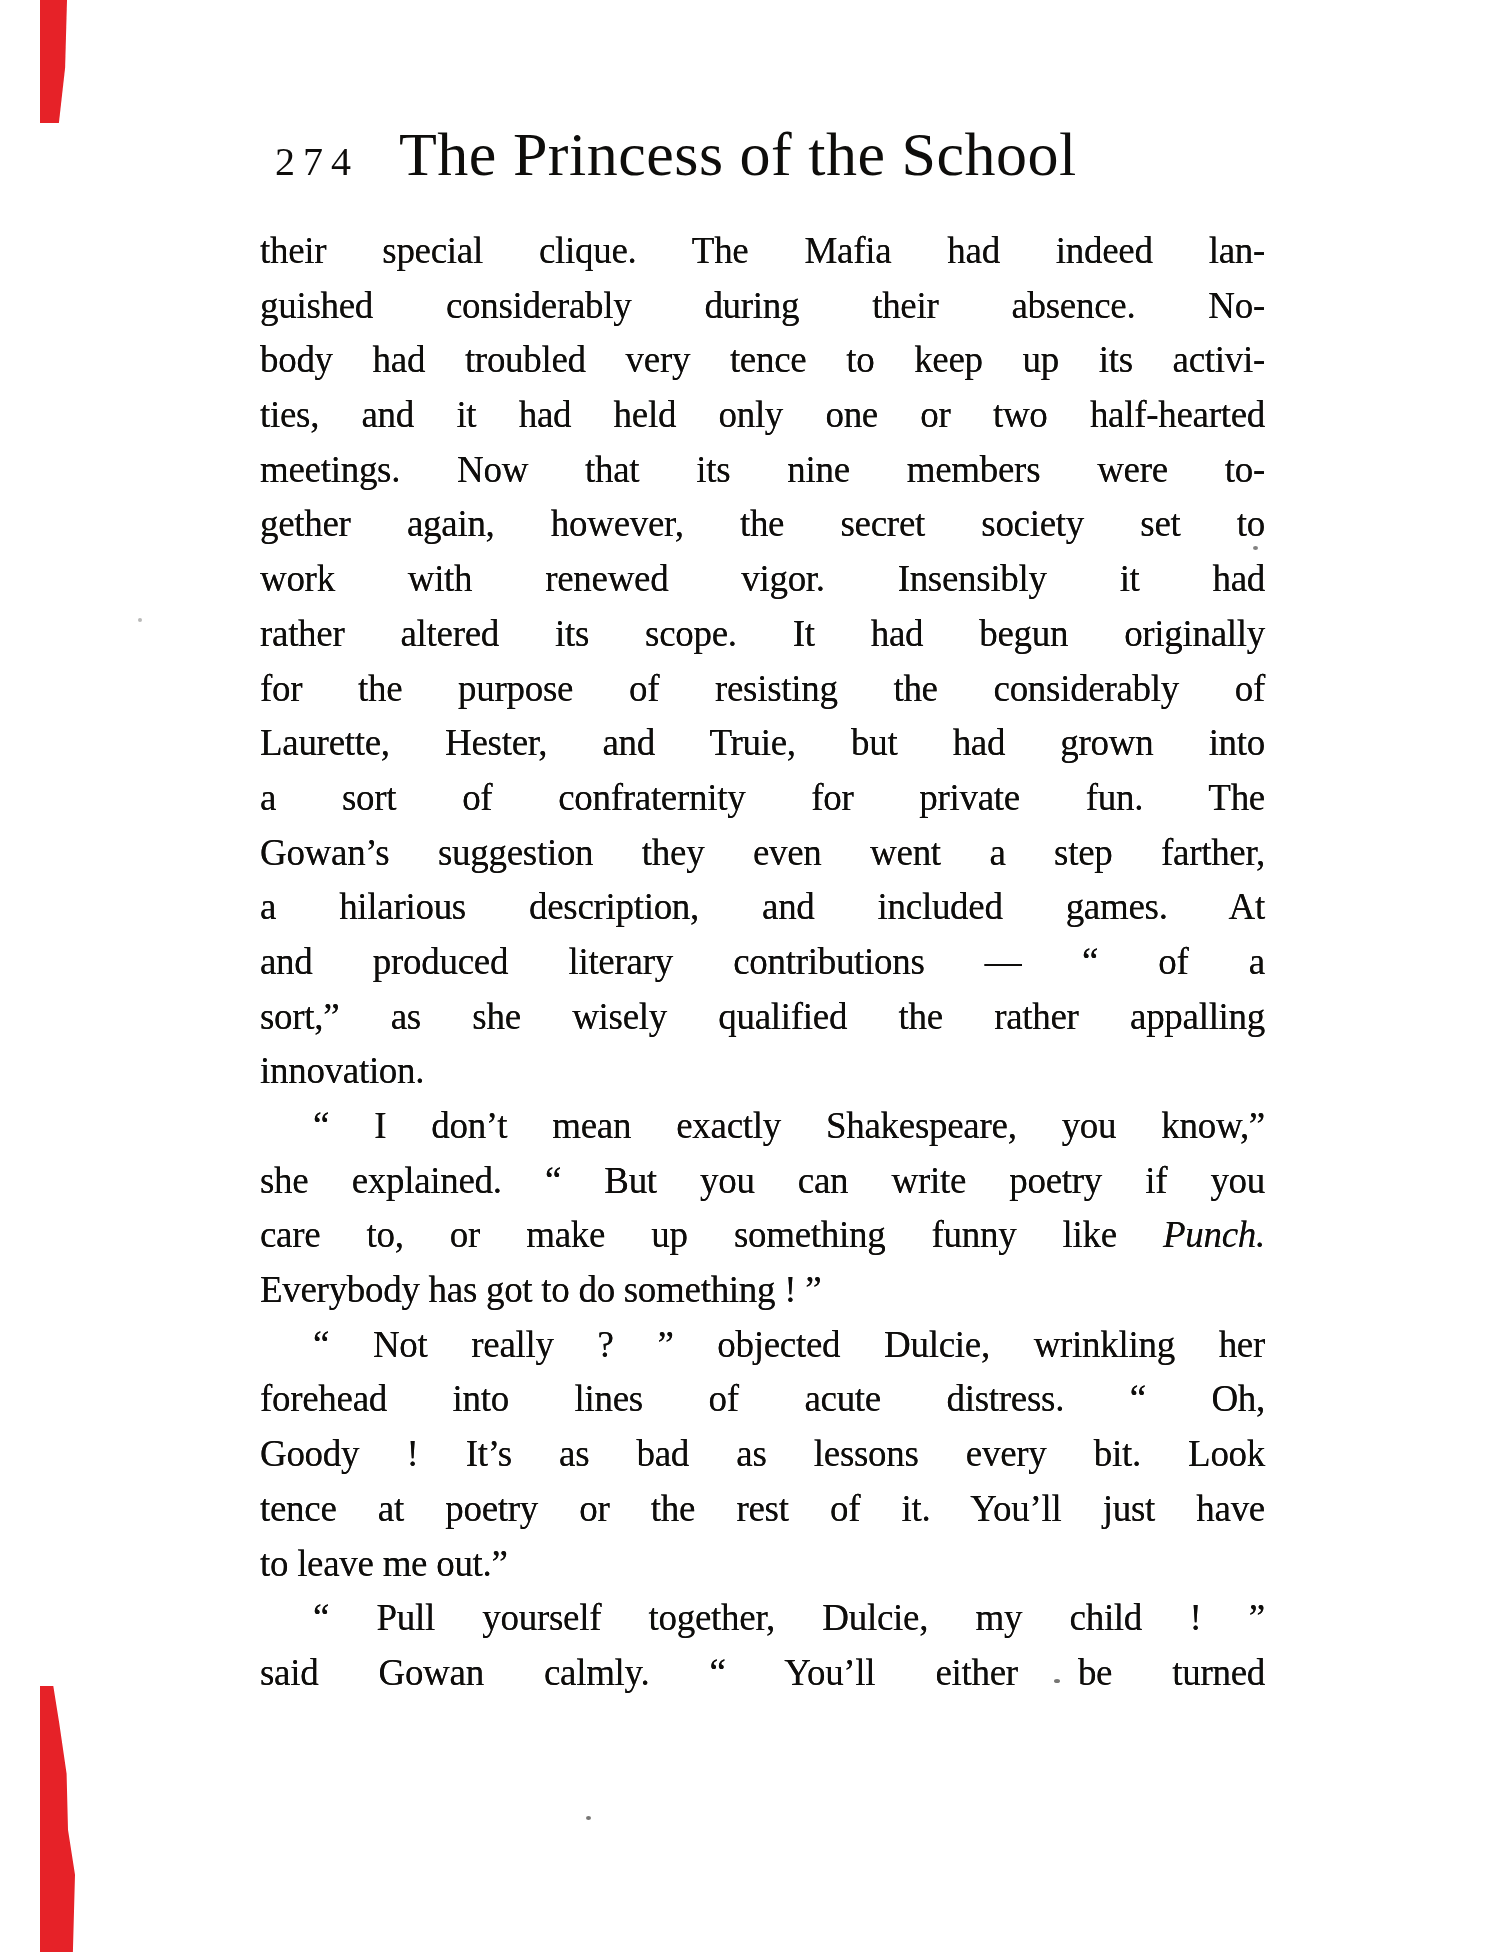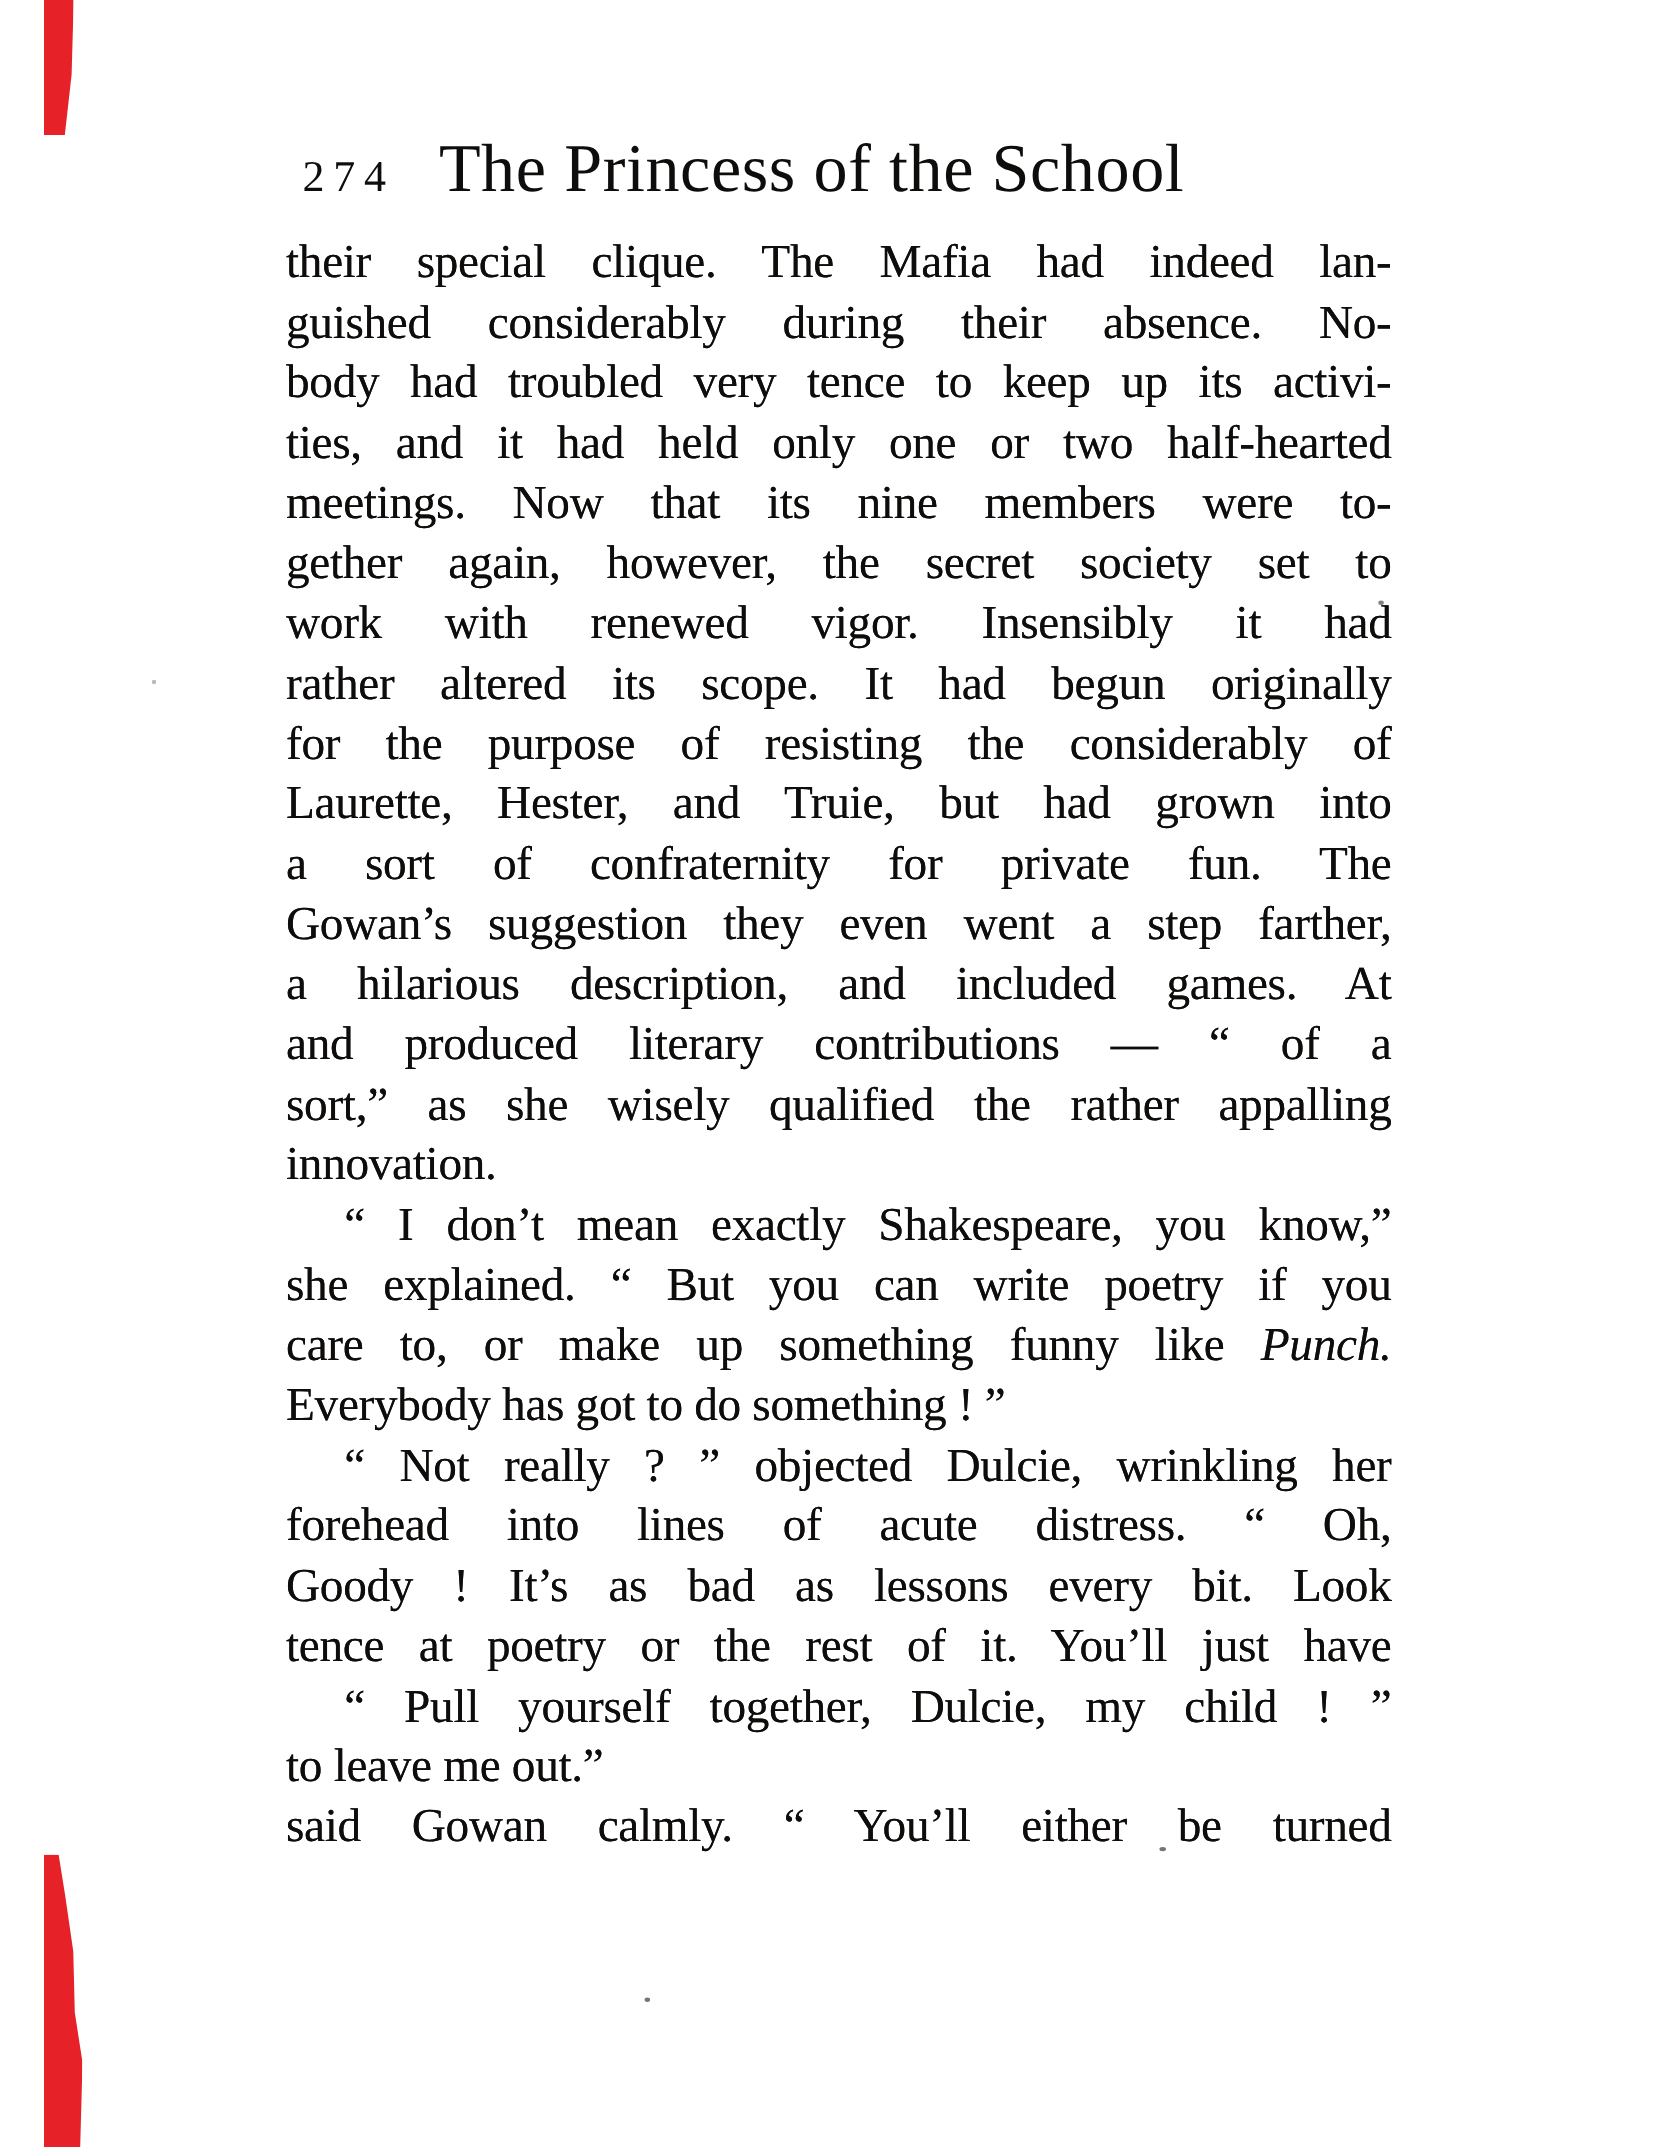--- a/index.html
+++ b/index.html
@@ -48,23 +48,23 @@
   }
   .title {
     font-size: 62px;
     margin-left: 40px;
     letter-spacing: 0.5px;
   }
   
   #text-block {
     position: absolute;
     left: 220px;
-    top: 212px;
+    top: 224px;
     width: 1005px;
-    font-size: 43px;
+    font-size: 37px;
     letter-spacing: -0.3px;
     line-height: 54.7px;
     text-shadow: 0 0 0.6px rgba(10,9,8,0.85);
   }
   .line {
     height: 54.7px;
     overflow: visible;
     white-space: nowrap;
   }
   .line.j {
@@ -119,22 +119,22 @@
       <div class="line j">sort,” as she wisely qualified the rather appalling</div>
       <div class="line e">innovation.</div>
       <div class="line j ind" style="padding-left: 53px;">“ I don’t mean exactly Shakespeare, you know,”</div>
       <div class="line j">she explained.  “ But you can write poetry if you</div>
       <div class="line j">care to, or make up something funny like <i>Punch.</i></div>
       <div class="line e">Everybody has got to do something ! ”</div>
       <div class="line j ind" style="padding-left: 53px;">“ Not really ? ” objected Dulcie, wrinkling her</div>
       <div class="line j">forehead into lines of acute distress.  “ Oh,</div>
       <div class="line j">Goody !  It’s as bad as lessons every bit.  Look</div>
       <div class="line j">tence at poetry or the rest of it.  You’ll just have</div>
+      <div class="line e">to leave me out.”</div>
       <div class="line j ind" style="padding-left: 53px;">“ Pull yourself together, Dulcie, my child ! ”</div>
-      <div class="line e">to leave me out.”</div>
       <div class="line j">said Gowan calmly.  “ You’ll either be turned</div>
     </div>
 
 <div class="speck" style="left: 1213px; top: 546px; width: 5px; height: 4px; opacity: 0.55;"></div>
     <div class="speck" style="left: 1014px; top: 1679px; width: 6px; height: 4px; opacity: 0.6;"></div>
     <div class="speck" style="left: 546px; top: 1816px; width: 5px; height: 4px; opacity: 0.6;"></div>
     <div class="speck" style="left: 98px; top: 618px; width: 4px; height: 4px; opacity: 0.3;"></div>
   </div>
 
 </body></html>

